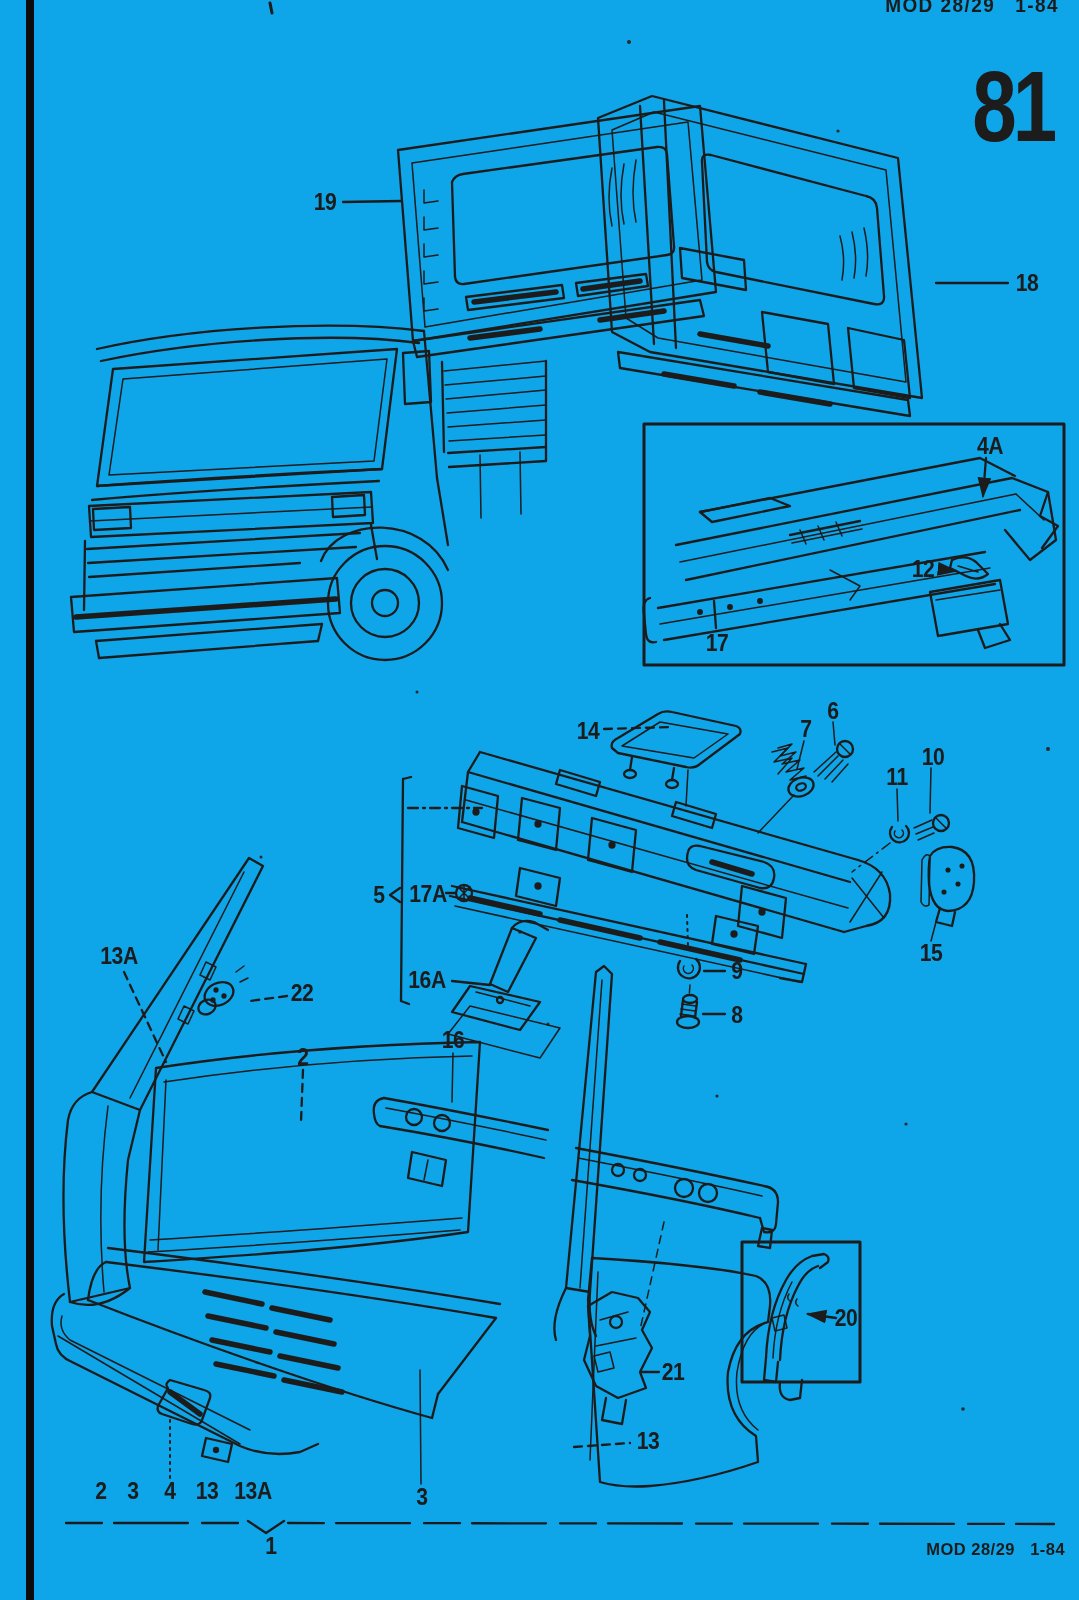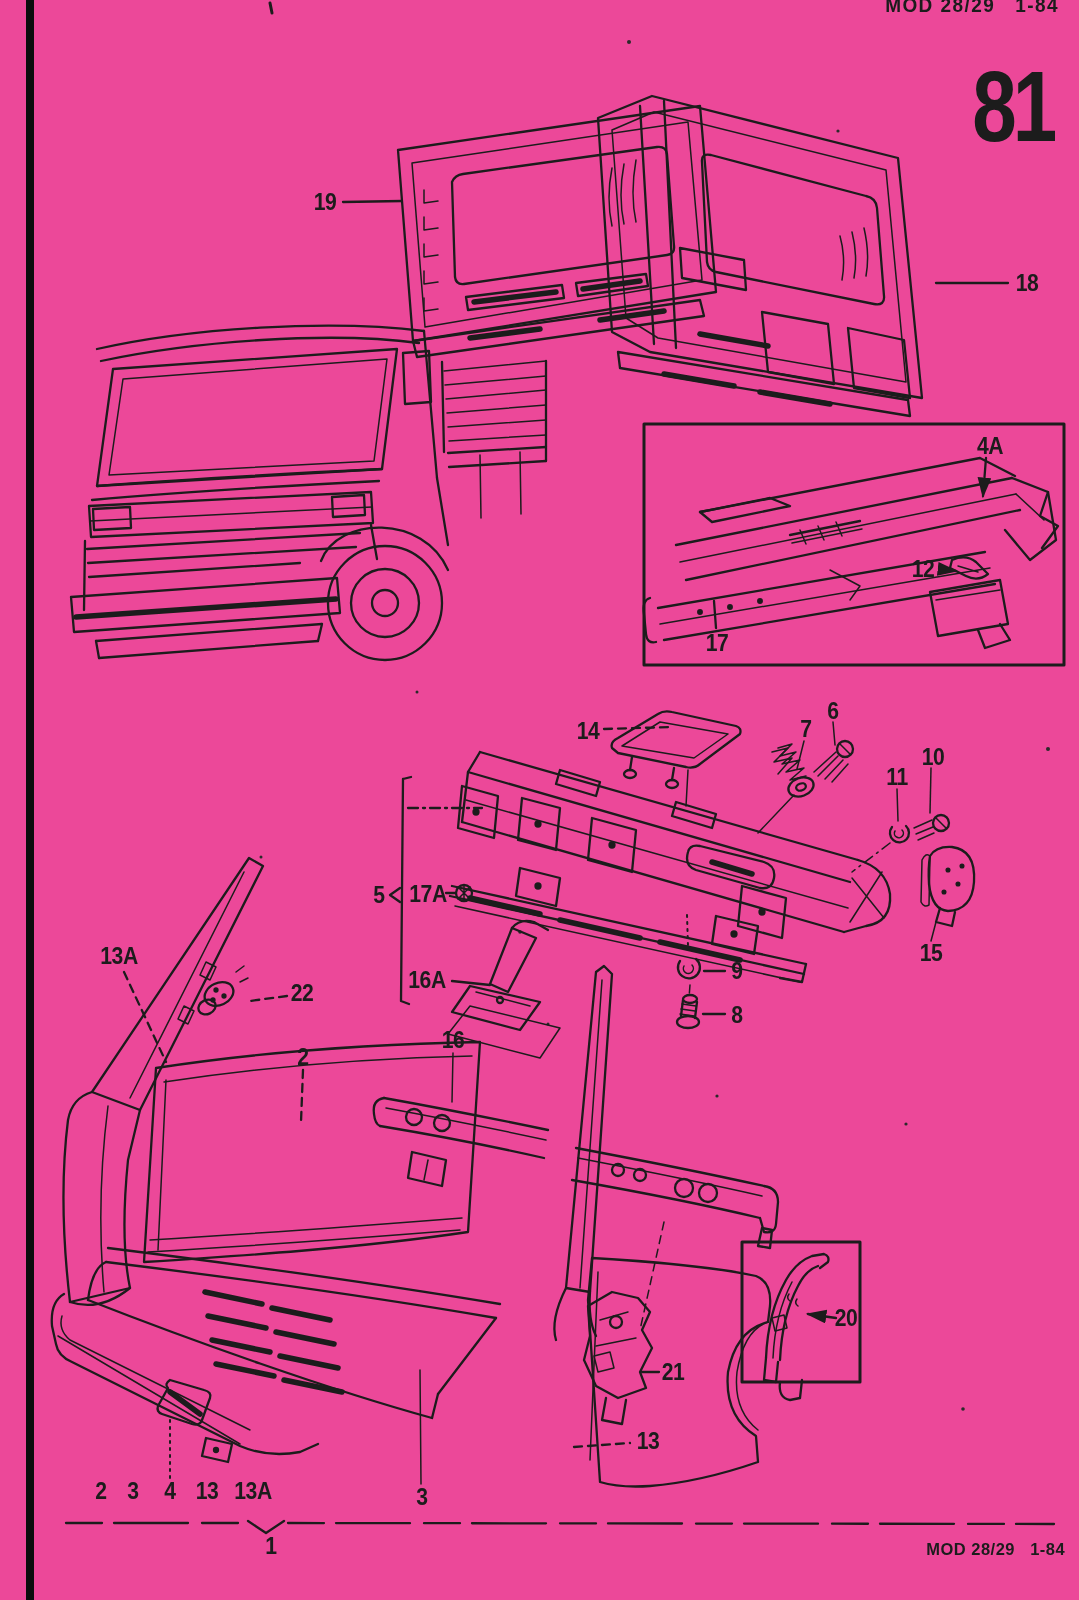--- a/index.html
+++ b/index.html
@@ -31,21 +31,21 @@
   .thick{stroke-width:3;}
   .hatch{stroke-width:5.5;}
   .dash{stroke-dasharray:8 6;}
   .dashdot{stroke-dasharray:10 5 2 5;}
   .dot{stroke-dasharray:2 5;stroke-width:2;}
   .base{stroke-dasharray:36 12 74 14;}
 </style>
 </head>
 <body>
 
-<div class="page" style="background: #ec4899; color: rgb(28, 28, 28);">
+<div class="page" style="background: #0ea5e9; color: rgb(28, 28, 28);">
 
   <div class="leftbar"></div>
   <div class="hdr">MOD 28/29   1-84</div>
   <div class="pagenum">81</div>
   <div class="ftr">MOD 28/29   1-84</div>
 
   <svg width="1079" height="1600" viewBox="0 0 1079 1600">
     <defs>
       <marker id="ah" markerWidth="10" markerHeight="8" refX="8" refY="3" orient="auto">
         <path d="M0,0 L9,3 L0,6 Z" fill="#1c1c1c"></path>

